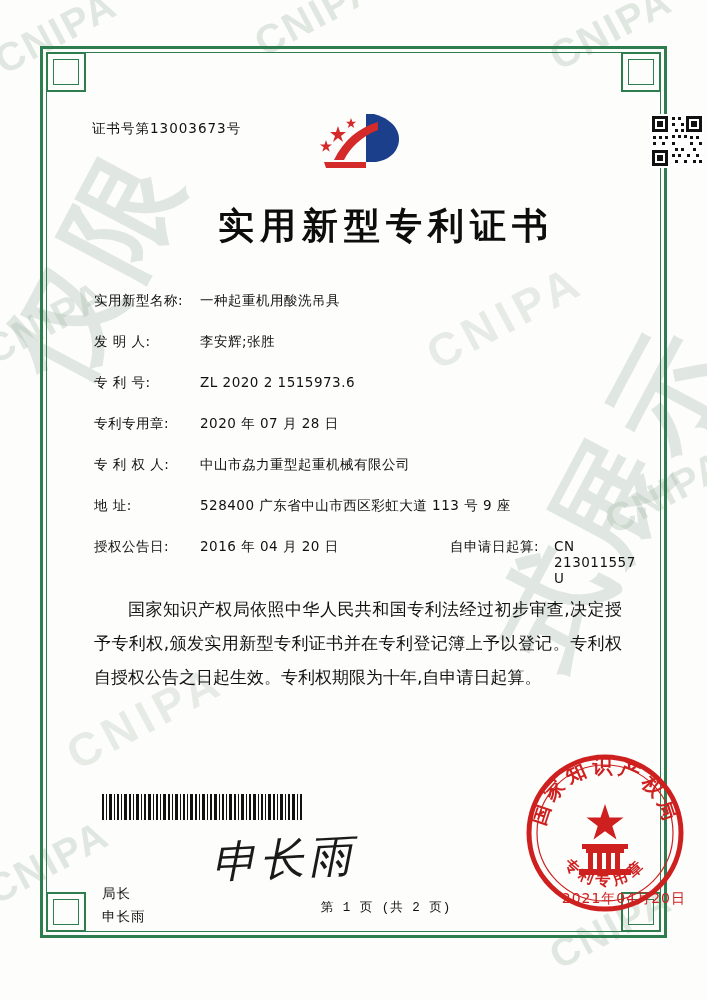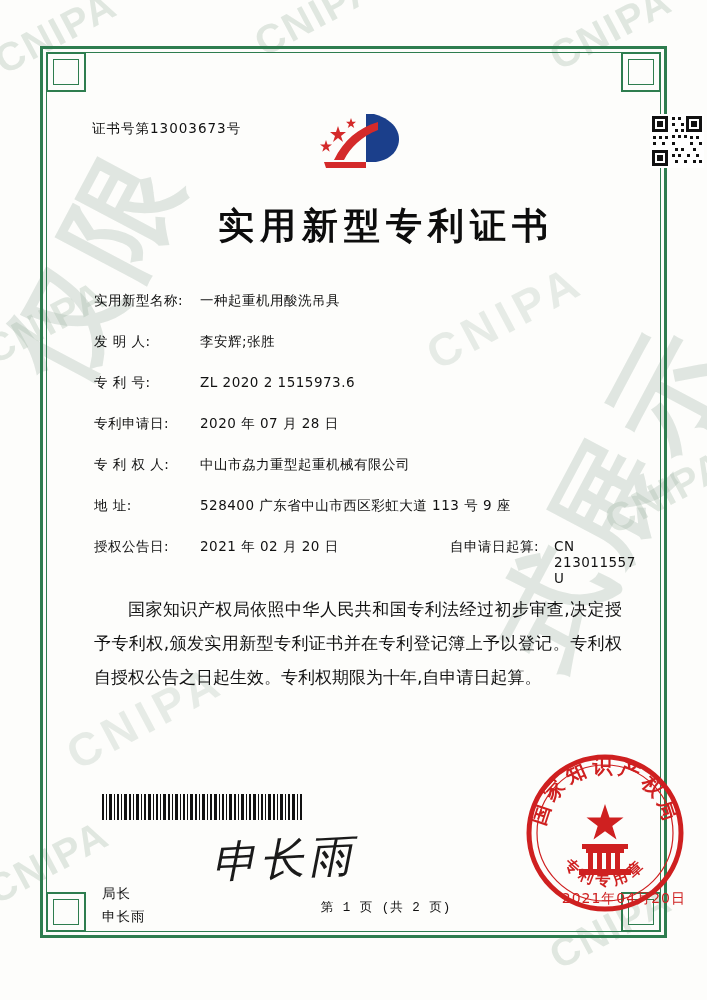--- a/index.html
+++ b/index.html
@@ -363,34 +363,34 @@
       </div>
       <div class="field-row">
         <div class="field-label">发 明 人:</div>
         <div class="field-value">李安辉;张胜</div>
       </div>
       <div class="field-row">
         <div class="field-label">专 利 号:</div>
         <div class="field-value">ZL 2020 2 1515973.6</div>
       </div>
       <div class="field-row">
-        <div class="field-label">专利申请日:</div>
+        <div class="field-label">专利专用章:</div>
         <div class="field-value">2020 年 07 月 28 日</div>
       </div>
       <div class="field-row">
         <div class="field-label">专 利 权 人:</div>
         <div class="field-value">中山市劦力重型起重机械有限公司</div>
       </div>
       <div class="field-row">
         <div class="field-label">地      址:</div>
         <div class="field-value">528400 广东省中山市西区彩虹大道 113 号 9 座</div>
       </div>
       <div class="field-row two-col">
         <div class="field-label">授权公告日:</div>
-        <div class="field-value">2021 年 02 月 20 日</div>
+        <div class="field-value">2016 年 04 月 20 日</div>
         <div class="field-label2">自申请日起算:</div>
         <div class="field-value2">CN 213011557 U</div>
       </div>
     </div>
 
     <div class="paragraphs">
       <p>国家知识产权局依照中华人民共和国专利法经过初步审查,决定授予专利权,颁发实用新型专利证书并在专利登记簿上予以登记。专利权自授权公告之日起生效。专利权期限为十年,自申请日起算。</p>
     </div>
 
     <div class="barcode">

